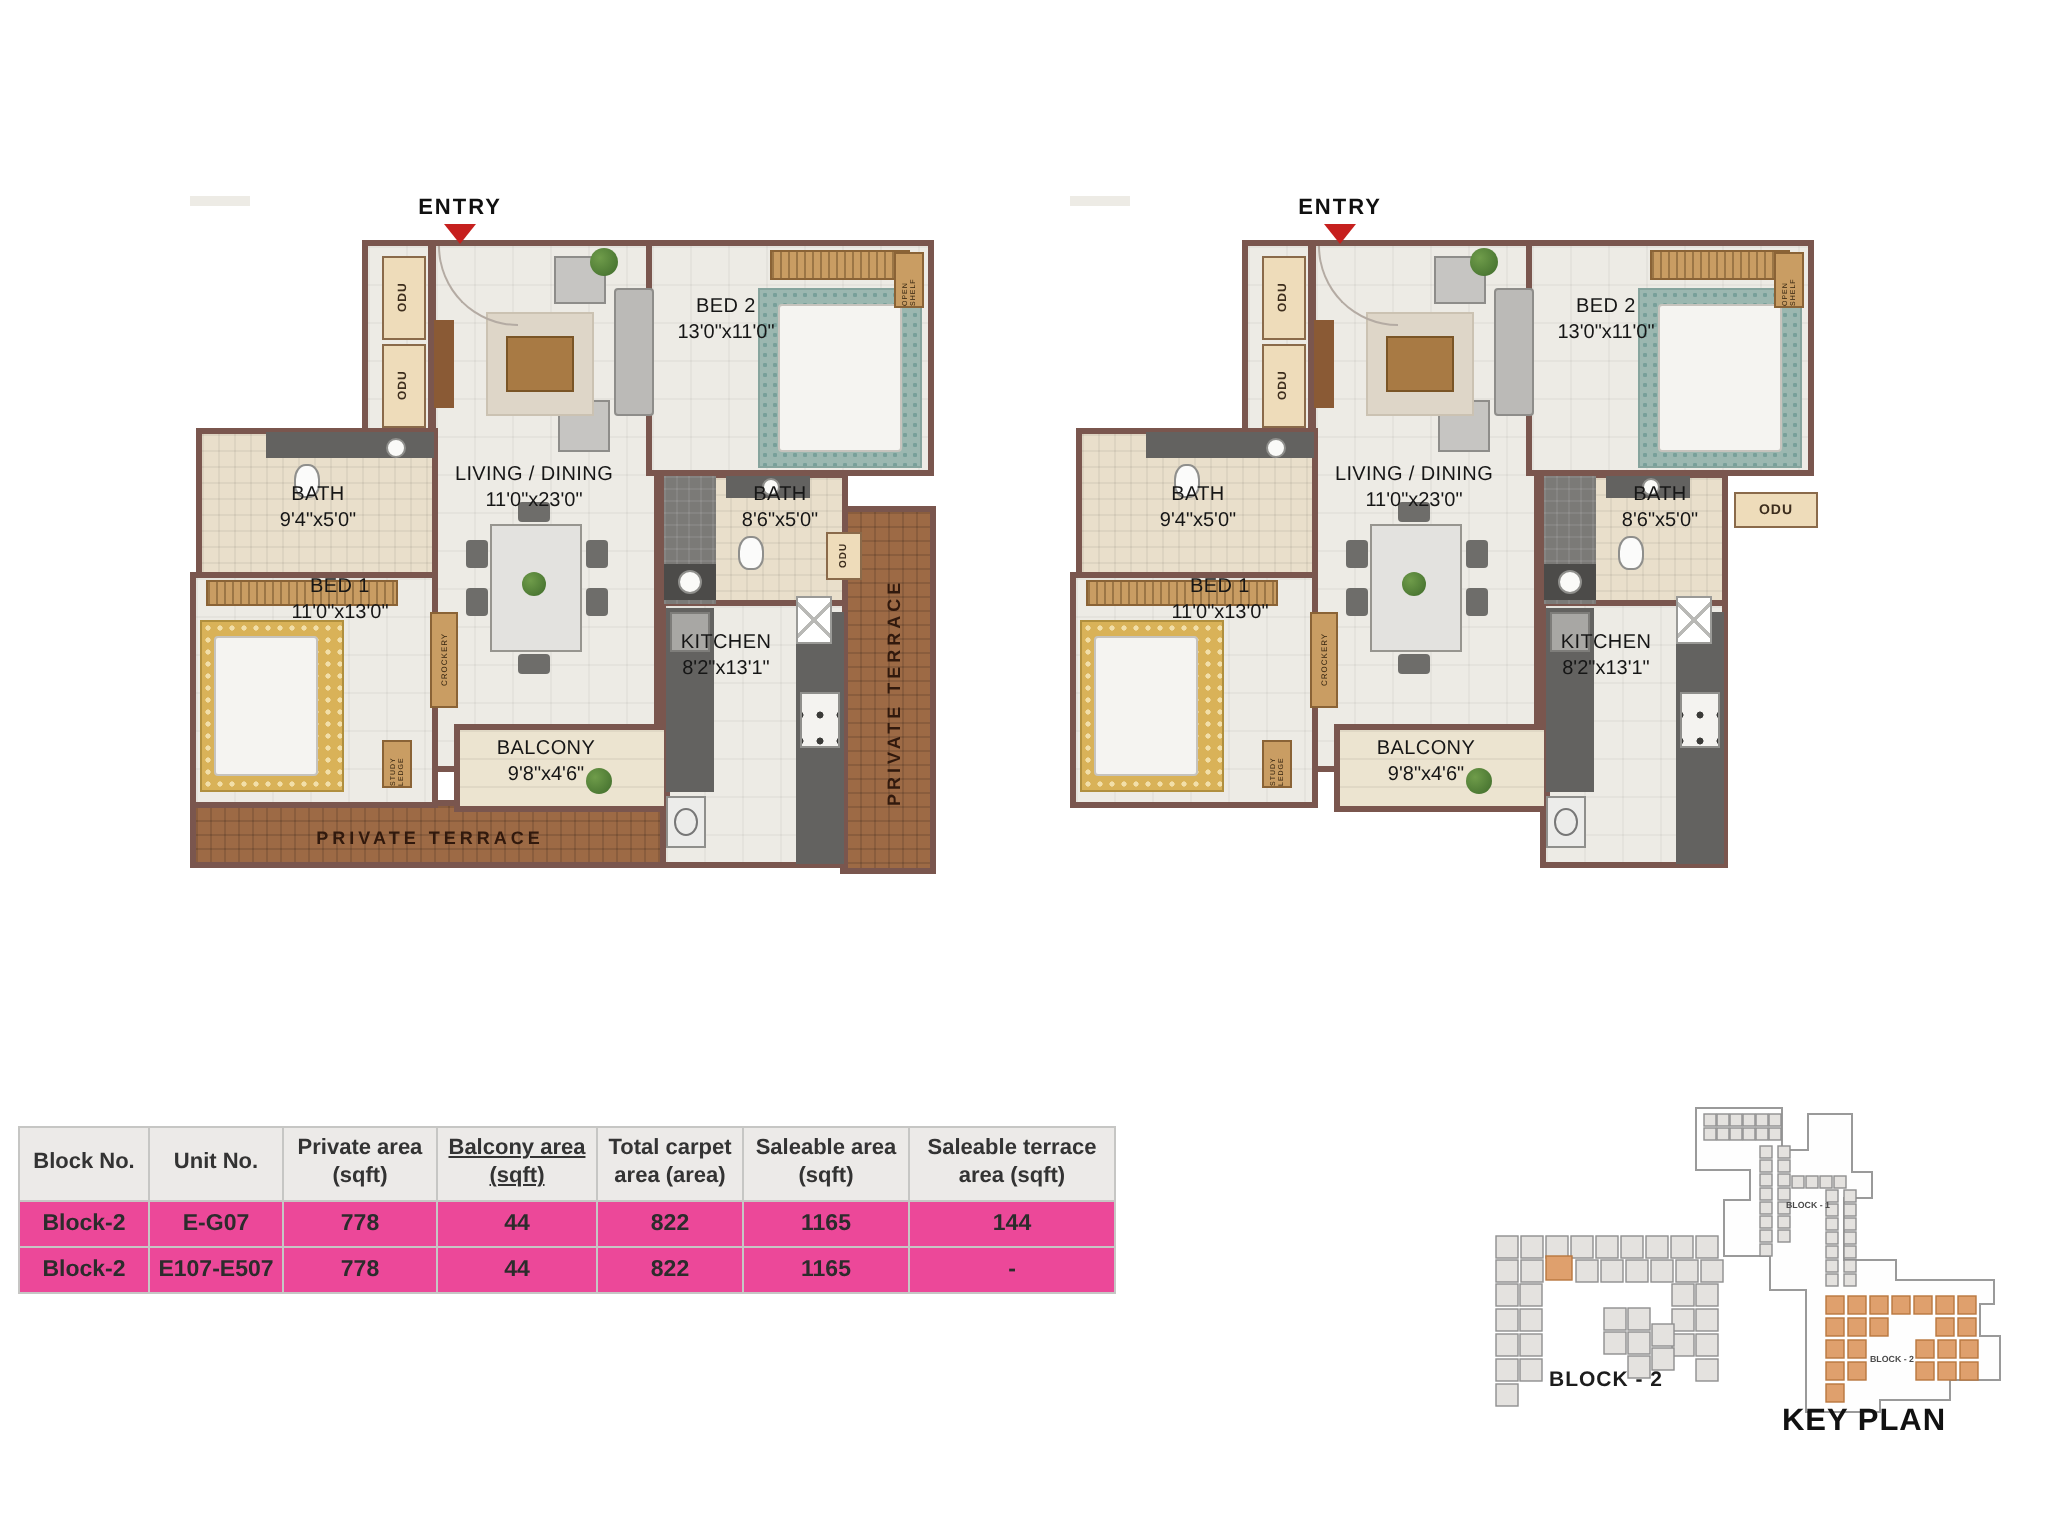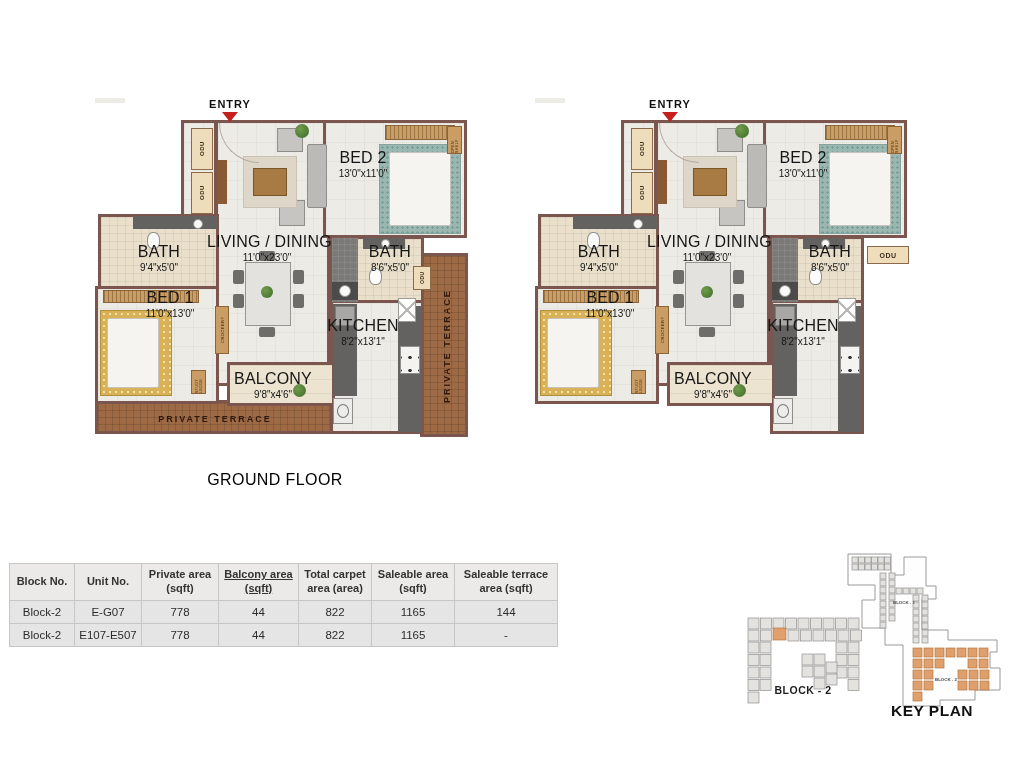--- a/index.html
+++ b/index.html
@@ -46,37 +46,37 @@
   .sink{background:#fafaf8;border:1px solid #8f8f8c;border-radius:50%;}
   .fridge{background:#a8a7a4;border:1px solid #7e7d7a;}
   .washer{background:#ececea;border:1px solid #8f8f8c;}
   .washer::after{content:"";position:absolute;left:15%;right:15%;top:20%;bottom:20%;border:1px solid #777;border-radius:50%;}
   .stove{background-color:#f4f3f0;border:1px solid #8f8f8c;background-image:radial-gradient(circle, #3a3a38 1.6px, transparent 1.9px);background-size:10px 13px;background-position:4px 4px;}
   .shaft{background:#fff;border:1px solid #9a9a97;background-image:linear-gradient(45deg, transparent 47%, #b9b9b6 47% 53%, transparent 53%),linear-gradient(-45deg, transparent 47%, #b9b9b6 47% 53%, transparent 53%);}
   .arc{border-left:1px solid #b4aba3;border-bottom:1px solid #b4aba3;border-bottom-left-radius:100%;z-index:3;}
   .wall-gap{background:var(--floor);z-index:4;}
 
   .rlabel{position:absolute;text-align:center;color:#161616;z-index:5;line-height:1.25;}
-  .rname{display:block;font-size:16px;letter-spacing:.2px;white-space:nowrap;}
+  .rname{display:block;font-size:10px;letter-spacing:.2px;white-space:nowrap;}
   .rdim{display:block;font-size:10px;white-space:nowrap;}
   .entry-lbl{position:absolute;font-weight:700;font-size:11px;letter-spacing:1px;text-align:center;color:#111;z-index:5;}
   .entry-tri{position:absolute;width:0;height:0;border-left:8px solid transparent;border-right:8px solid transparent;border-top:10px solid var(--entry-marker);z-index:5;}
   .vtext{writing-mode:vertical-rl;transform:rotate(180deg);display:flex;align-items:center;justify-content:center;}
   .odu-box{position:absolute;background:var(--odu-bg);border:1px solid #8a6a4a;color:#3c2d1d;z-index:6;font-weight:600;}
   .micro-box{position:absolute;background:#c99d63;border:1px solid #8a6336;color:#33230f;z-index:6;}
   .hcent{display:flex;align-items:center;justify-content:center;}
   .tlabel-h{position:absolute;left:0;width:100%;text-align:center;font-size:9px;font-weight:700;letter-spacing:2px;color:#31190d;z-index:5;}
   .tlabel-v{position:absolute;font-size:9px;font-weight:700;letter-spacing:2px;color:#31190d;z-index:5;}
 
   .fig-title{position:absolute;font-size:16px;letter-spacing:.4px;color:#000;text-align:center;}
   .fig-title sup{font-size:9px;}
 
-  #area-table{position:absolute;border-collapse:collapse;table-layout:fixed;background:#e5e5e5;}
+  #area-table{position:absolute;border-collapse:collapse;table-layout:fixed;background:#ec4899;}
   #area-table th{background:#eceae8;border:1px solid #c6c6c4;font-size:11px;font-weight:600;color:#333;padding:3px 2px;line-height:1.25;height:30px;}
-  #area-table td{border:1px solid #c6c6c4;font-size:11.5px;color:#2c2c2c;text-align:center;height:20px;padding:1px 2px;}
+  #area-table td{border:1px solid #c6c6c4;font-size:11.5px;color:#2c2c2c;text-align:center;height:20px;padding:1px 2px;font-weight:bold;}
 
   #keyplan-svg{position:absolute;}
   #keyplan-svg text{font-family:"Liberation Sans", sans-serif;fill:#4a4a4a;}
   .kp-mini-label{position:absolute;font-size:10.5px;font-weight:700;letter-spacing:.5px;color:#1c1c1c;text-align:center;}
   .kp-title{position:absolute;font-size:15.5px;font-weight:600;letter-spacing:.5px;color:#111;text-align:center;}
 </style>
 </head>
 <body style="--wall: #7a564e; --floor: #edebe5; --bath-floor: #e9dfcb; --balcony-floor: #ece4d0; --terrace: #9d6a45; --odu-bg: #eedcba; --entry-marker: #c6201e; --keyplan-unit-gray: #e4e2df; --keyplan-unit-orange: #dfa06d;">
 
 <div id="canvas">
@@ -165,21 +165,20 @@
       <div class="vtext odu-box" style="left: 96px; top: 74px; width: 20px; height: 40px; font-size: 6px; letter-spacing: 0.5px;">ODU</div>
       <div class="vtext micro-box" style="left: 120px; top: 208px; width: 12px; height: 46px; font-size: 4px; letter-spacing: 0.5px;">CROCKERY</div>
       <div class="vtext micro-box" style="left: 96px; top: 272px; width: 13px; height: 22px; font-size: 3.5px; letter-spacing: 0.5px;">STUDY LEDGE</div>
       <div class="vtext micro-box" style="left: 352px; top: 28px; width: 13px; height: 26px; font-size: 3.5px; letter-spacing: 0.5px;">OPEN SHELF</div>
       <div class="vtext odu-box" style="left: 318px; top: 168px; width: 16px; height: 22px; font-size: 5px; letter-spacing: 0.5px;">ODU</div>
       <div class="wall-gap" style="left: 124px; top: 21px; width: 30px; height: 5px;"></div>
       <div class="abs arc" style="left: 124px; top: 25px; width: 40px; height: 40px;"></div>
       <div class="entry-lbl" style="left: 85px; top: 0px; width: 100px; height: 13px;">ENTRY</div>
       <div class="entry-tri" style="left: 127px; top: 14px; width: 0px; height: 0px;"></div>
     </div>
-  <div class="fig-title" style="left:170px;top:471px;width:210px;">GROUND FLOOR</div>
 
   <div id="plan-typical" class="plan" style="left:535px;top:98px;width:375px;height:345px;">
       <div class="room floor" style="left: 86px; top: 22px; width: 36px; height: 100px;"></div>
       <div class="room floor" style="left: 120px; top: 22px; width: 115px; height: 266px;"></div>
       <div class="room floor" style="left: 228px; top: 22px; width: 144px; height: 118px;"></div>
       <div class="room bathfloor" style="left: 3px; top: 116px; width: 121px; height: 76px;"></div>
       <div class="room floor" style="left: 0px; top: 188px; width: 124px; height: 118px;"></div>
       <div class="room bathfloor" style="left: 235px; top: 138px; width: 94px; height: 68px;"></div>
       <div class="room floor" style="left: 235px; top: 202px; width: 94px; height: 134px;"></div>
       <div class="room balconyfloor" style="left: 132px; top: 264px; width: 108px; height: 44px;"></div>

